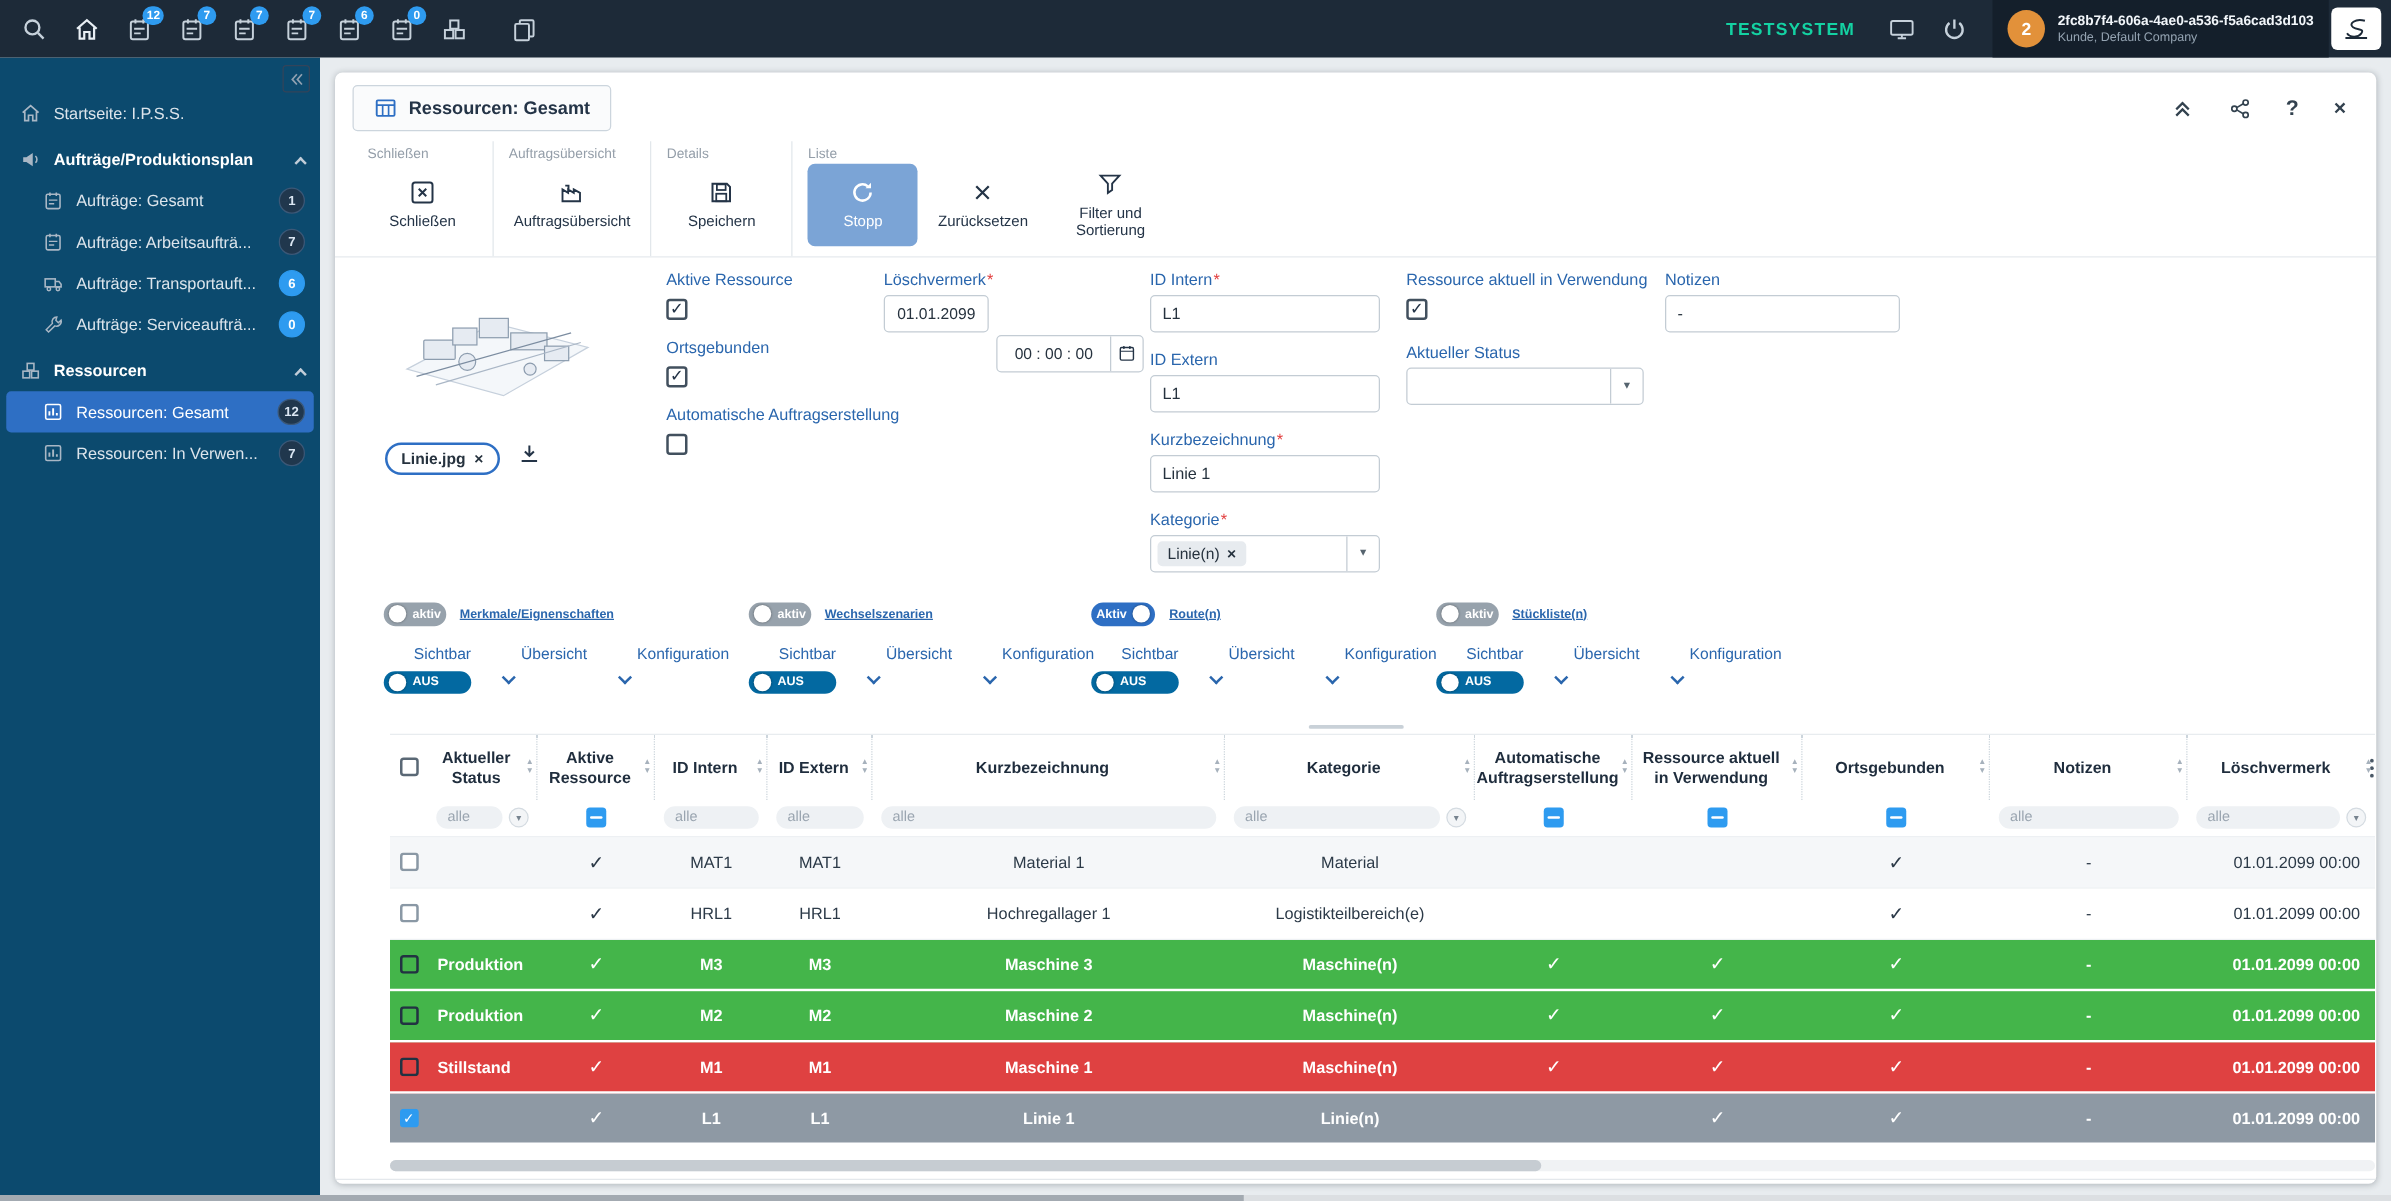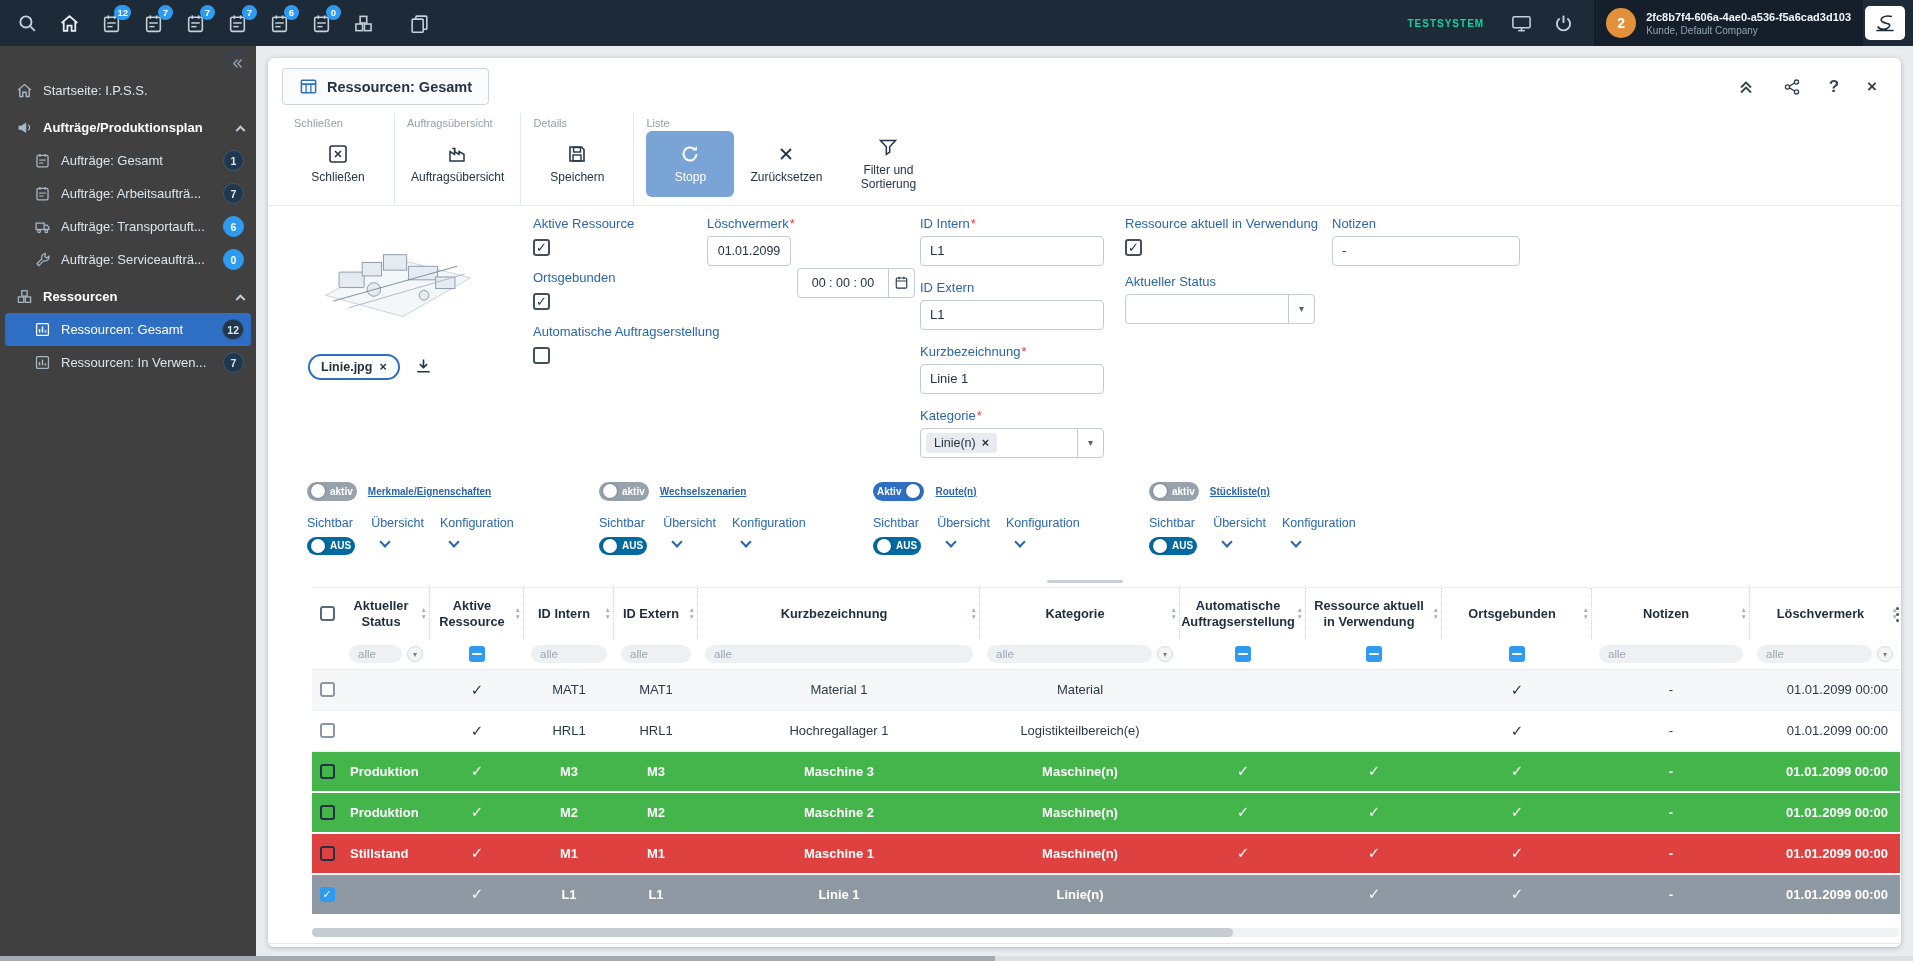--- a/index.html
+++ b/index.html
@@ -9,29 +9,29 @@
 input { font-family:inherit; outline:none; }
 
 
 .topbar { position:absolute; top:0; left:0; width:1913px; height:46px; background:#1d2a38; display:flex; align-items:center; z-index:30; }
 .tb-ico { width:26px; height:26px; color:#c6d1db; margin:0 8px; position:relative; display:flex; align-items:center; justify-content:center; cursor:pointer; flex:none; }
 .tb-ico svg { width:21px; height:21px; }
 .tb-ico.first { margin-left:14px; }
 .tb-gap { width:14px; flex:none; }
 .tb-badge { position:absolute; top:-5px; right:-7px; min-width:15px; height:15px; padding:0 3px; border-radius:8px; background:#2e9bf0; color:#fff; font-size:9.5px; font-weight:700; display:flex; align-items:center; justify-content:center; }
 .tb-spacer { flex:1; }
-.tb-system { color:#14d1a2; font-weight:700; font-size:10px; letter-spacing:1px; margin-right:16px; white-space:nowrap; }
+.tb-system { color:#14d1a2; font-weight:700; font-size:14px; letter-spacing:1px; margin-right:16px; white-space:nowrap; }
 .tb-user { height:46px; background:#141f2b; display:flex; align-items:center; padding:0 12px; gap:10px; cursor:pointer; margin-left:10px; }
 .avatar { width:30px; height:30px; border-radius:50%; background:#e2913a; color:#fff; font-weight:700; font-size:14px; display:flex; align-items:center; justify-content:center; flex:none; }
 .u-id { font-size:11px; font-weight:700; color:#f2f6fa; white-space:nowrap; }
 .u-sub { font-size:10px; color:#94a3b1; margin-top:2px; }
 .tb-logo { width:40px; height:34px; background:#fff; border-radius:5px; margin:0 8px 0 2px; display:flex; align-items:center; justify-content:center; flex:none; }
 
 
-.sidebar { position:absolute; top:46px; left:0; width:256px; height:915px; background:#404040; padding-top:28px; z-index:20; }
+.sidebar { position:absolute; top:46px; left:0; width:256px; height:915px; background:#0c4a6e; padding-top:28px; z-index:20; }
 .sb-collapse { position:absolute; top:6px; right:8px; width:22px; height:22px; color:#8fa0b0; display:flex; align-items:center; justify-content:center; cursor:pointer; border:1px solid #33445a; border-radius:3px; }
 .sb-collapse svg { width:13px; height:13px; }
 .sb-item { display:flex; align-items:center; height:33px; padding:0 12px 0 16px; color:#dde5ec; font-size:13px; cursor:pointer; white-space:nowrap; }
 .sb-ico { width:17px; height:17px; margin-right:10px; color:#a9b7c5; flex:none; }
 .sb-ico svg { width:17px; height:17px; }
 .sb-group { font-weight:700; color:#fff; margin-top:4px; }
 .sb-child { padding-left:34px; }
 .sb-sel { background:#2e6fc4; border-radius:4px; margin:0 5px; padding-left:29px; padding-right:7px; color:#fff; }
 .sb-label { overflow:hidden; text-overflow:ellipsis; }
 .sb-badge { margin-left:auto; min-width:21px; height:21px; padding:0 4px; border-radius:11px; background:#20374d; border:1px solid #3c5877; color:#dbe7f3; font-size:10.5px; font-weight:700; display:flex; align-items:center; justify-content:center; flex:none; }
@@ -63,21 +63,21 @@
 
 
 .form { position:relative; height:256px; margin:10px 20px 0 14px; flex:none; }
 .f-label { font-size:13px; color:#2a66ad; white-space:nowrap; }
 .req { color:#e23c3c; margin-left:1px; }
 .cb { width:17px; height:17px; border:2px solid #42505e; border-radius:3px; background:#fff; display:flex; align-items:center; justify-content:center; font-size:13px; font-weight:700; color:#243447; cursor:pointer; margin-top:8px; }
 .fgroup { margin-bottom:14px; }
 .inp { height:30px; width:100%; border:1px solid #c3ccd4; border-radius:4px; background:#fff; font-size:13px; color:#26323e; padding:0 9px; margin-top:5px; display:block; }
 .f-img { position:absolute; left:26px; top:2px; width:185px; }
 .thumb { width:178px; height:114px; background:#fff; }
-.chiprow { margin-top:22px; display:flex; align-items:center; gap:14px; }
+.chiprow { margin-top:22px; display:flex; align-items:flex-start; gap:14px; }
 .chip { border:2px solid #2e6fc4; border-radius:15px; padding:4px 11px; font-size:12.5px; font-weight:700; color:#26323e; display:flex; align-items:center; gap:7px; cursor:pointer; background:#fff; white-space:nowrap; }
 .chip-x { font-weight:700; cursor:pointer; }
 .dl-ico { color:#243447; cursor:pointer; }
 .dl-ico svg { width:19px; height:19px; }
 .f-checks { position:absolute; left:251px; top:0; width:195px; }
 .f-loesch { position:absolute; left:425px; top:0; width:212px; }
 .dtrow { display:flex; gap:6px; margin-top:5px; align-items:stretch; }
 .dbox { width:84px; height:30px; border:1px solid #c3ccd4; border-radius:4px; font-size:12.5px; display:flex; align-items:center; justify-content:center; }
 .tbox { width:118px; height:30px; border:1px solid #c3ccd4; border-radius:4px; font-size:12.5px; display:flex; align-items:center; overflow:hidden;margin-top:32px; }
 .tval { flex:1; text-align:center; white-space:nowrap; }
@@ -96,21 +96,21 @@
 .sec1 { left:25px; } .sec2 { left:317px; } .sec3 { left:591px; } .sec4 { left:867px; }
 .sec-top { display:flex; align-items:center; gap:11px; }
 .sec-link { color:#2a66ad; font-weight:700; font-size:10px; text-decoration:underline; cursor:pointer; white-space:nowrap; }
 .toggle { height:19px; border-radius:10px; display:inline-flex; align-items:center; cursor:pointer; font-size:10px; font-weight:700; padding:0 4px; gap:5px; flex:none; }
 .knob { width:14px; height:14px; border-radius:50%; background:#fff; box-shadow:0 0 2px rgba(0,0,0,.45); flex:none; }
 .tog-off { background:#97a2ac; color:#fff; }
 .tog-on  { background:#2e6fc4; color:#fff; }
 .tog-aus { background:#0369a1; color:#fff; height:18px; }
 .sec-sub { display:flex; margin-top:15px; gap:16px; align-items:flex-start; }
 .sub-col { display:flex; flex-direction:column; gap:7px; }
-.sub-label { font-size:12.5px; color:#2a66ad; white-space:nowrap; }
+.sub-label { font-size:12.5px; color:#2a66ad; white-space:nowrap;margin-left:24px; }
 .chevd { width:8px; height:8px; border:solid #2a66ad; border-width:0 2px 2px 0; transform:rotate(45deg); margin:1px 0 0 10px; cursor:pointer; }
 
 
 .splitter { width:76px; height:3px; border-radius:2px; background:#c9d1d8; margin:8px auto 4px; cursor:row-resize; flex:none; }
 
 
 .tbl { margin-left:44px; width:1588px; border-top:1px solid #e8ecef; position:relative; flex:none; }
 .tgrid { display:grid; grid-template-columns:30px 88px 94px 90px 84px 282px 200px 126px 136px 150px 158px 150px; align-items:center; }
 .thead { background:#fff; }
 .th { position:relative; font-size:12.8px; font-weight:700; color:#1f2d3d; line-height:1.2; border-right:1px dotted #ccd5dc; height:52px; display:flex; align-items:center; justify-content:center; text-align:center; cursor:pointer; padding:4px 13px 4px 4px; }

